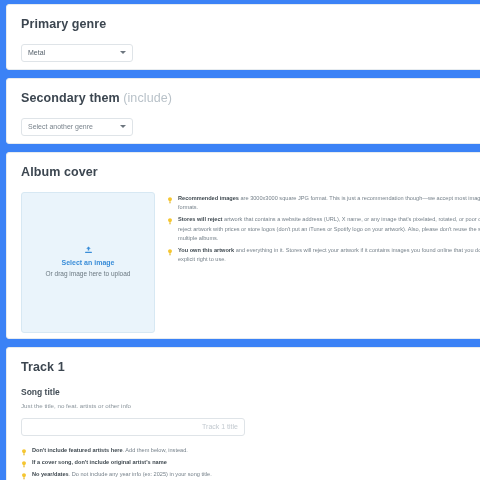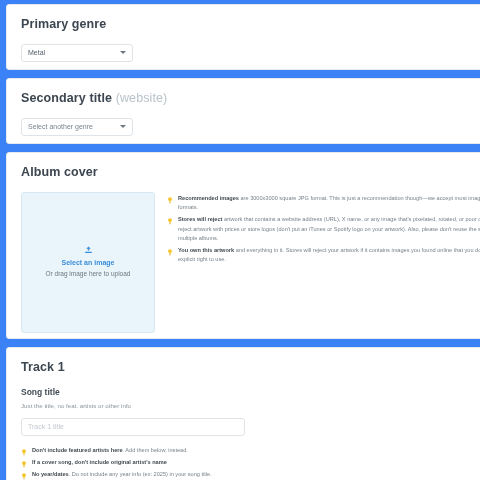--- a/index.html
+++ b/index.html
@@ -162,20 +162,21 @@
     height: 14px;
     box-sizing: border-box;
     border: 1px solid #dfe4e8;
     border-radius: 3px;
     background: #fff;
     font-family: "Liberation Sans", sans-serif;
     font-size: 7px;
     color: #404a52;
     padding: 8px 6px;
     outline: none;
+    text-align: right;
   }
   .text-input::placeholder { color: #c3cad0; }
 
   .tips-compact { margin-top: 8px; }
   .tips-compact .tip { margin-bottom: 2px; }
   .tips-compact .tip-text { font-size: 5.6px; line-height: 9px; width: 420px; }
 
   
   #card-primary   { top: 4px;   height: 66px; }
   #card-secondary { top: 78px;  height: 66px; }
@@ -193,22 +194,22 @@
       <div class="select-wrap">
         <div class="select-box">Metal</div>
         <span class="chev"></span>
       </div>
     </div>
   </div>
 
   <div class="card" id="card-secondary">
     <div class="card-inner">
       <div class="section-title">
-        <span>Secondary title</span>
-        <span class="optional">(website)</span>
+        <span>Secondary them</span>
+        <span class="optional">(include)</span>
       </div>
       <div class="select-wrap">
         <div class="select-box placeholder">Select another genre</div>
         <span class="chev"></span>
       </div>
     </div>
   </div>
 
   <div class="card" id="card-cover">
     <div class="card-inner">

